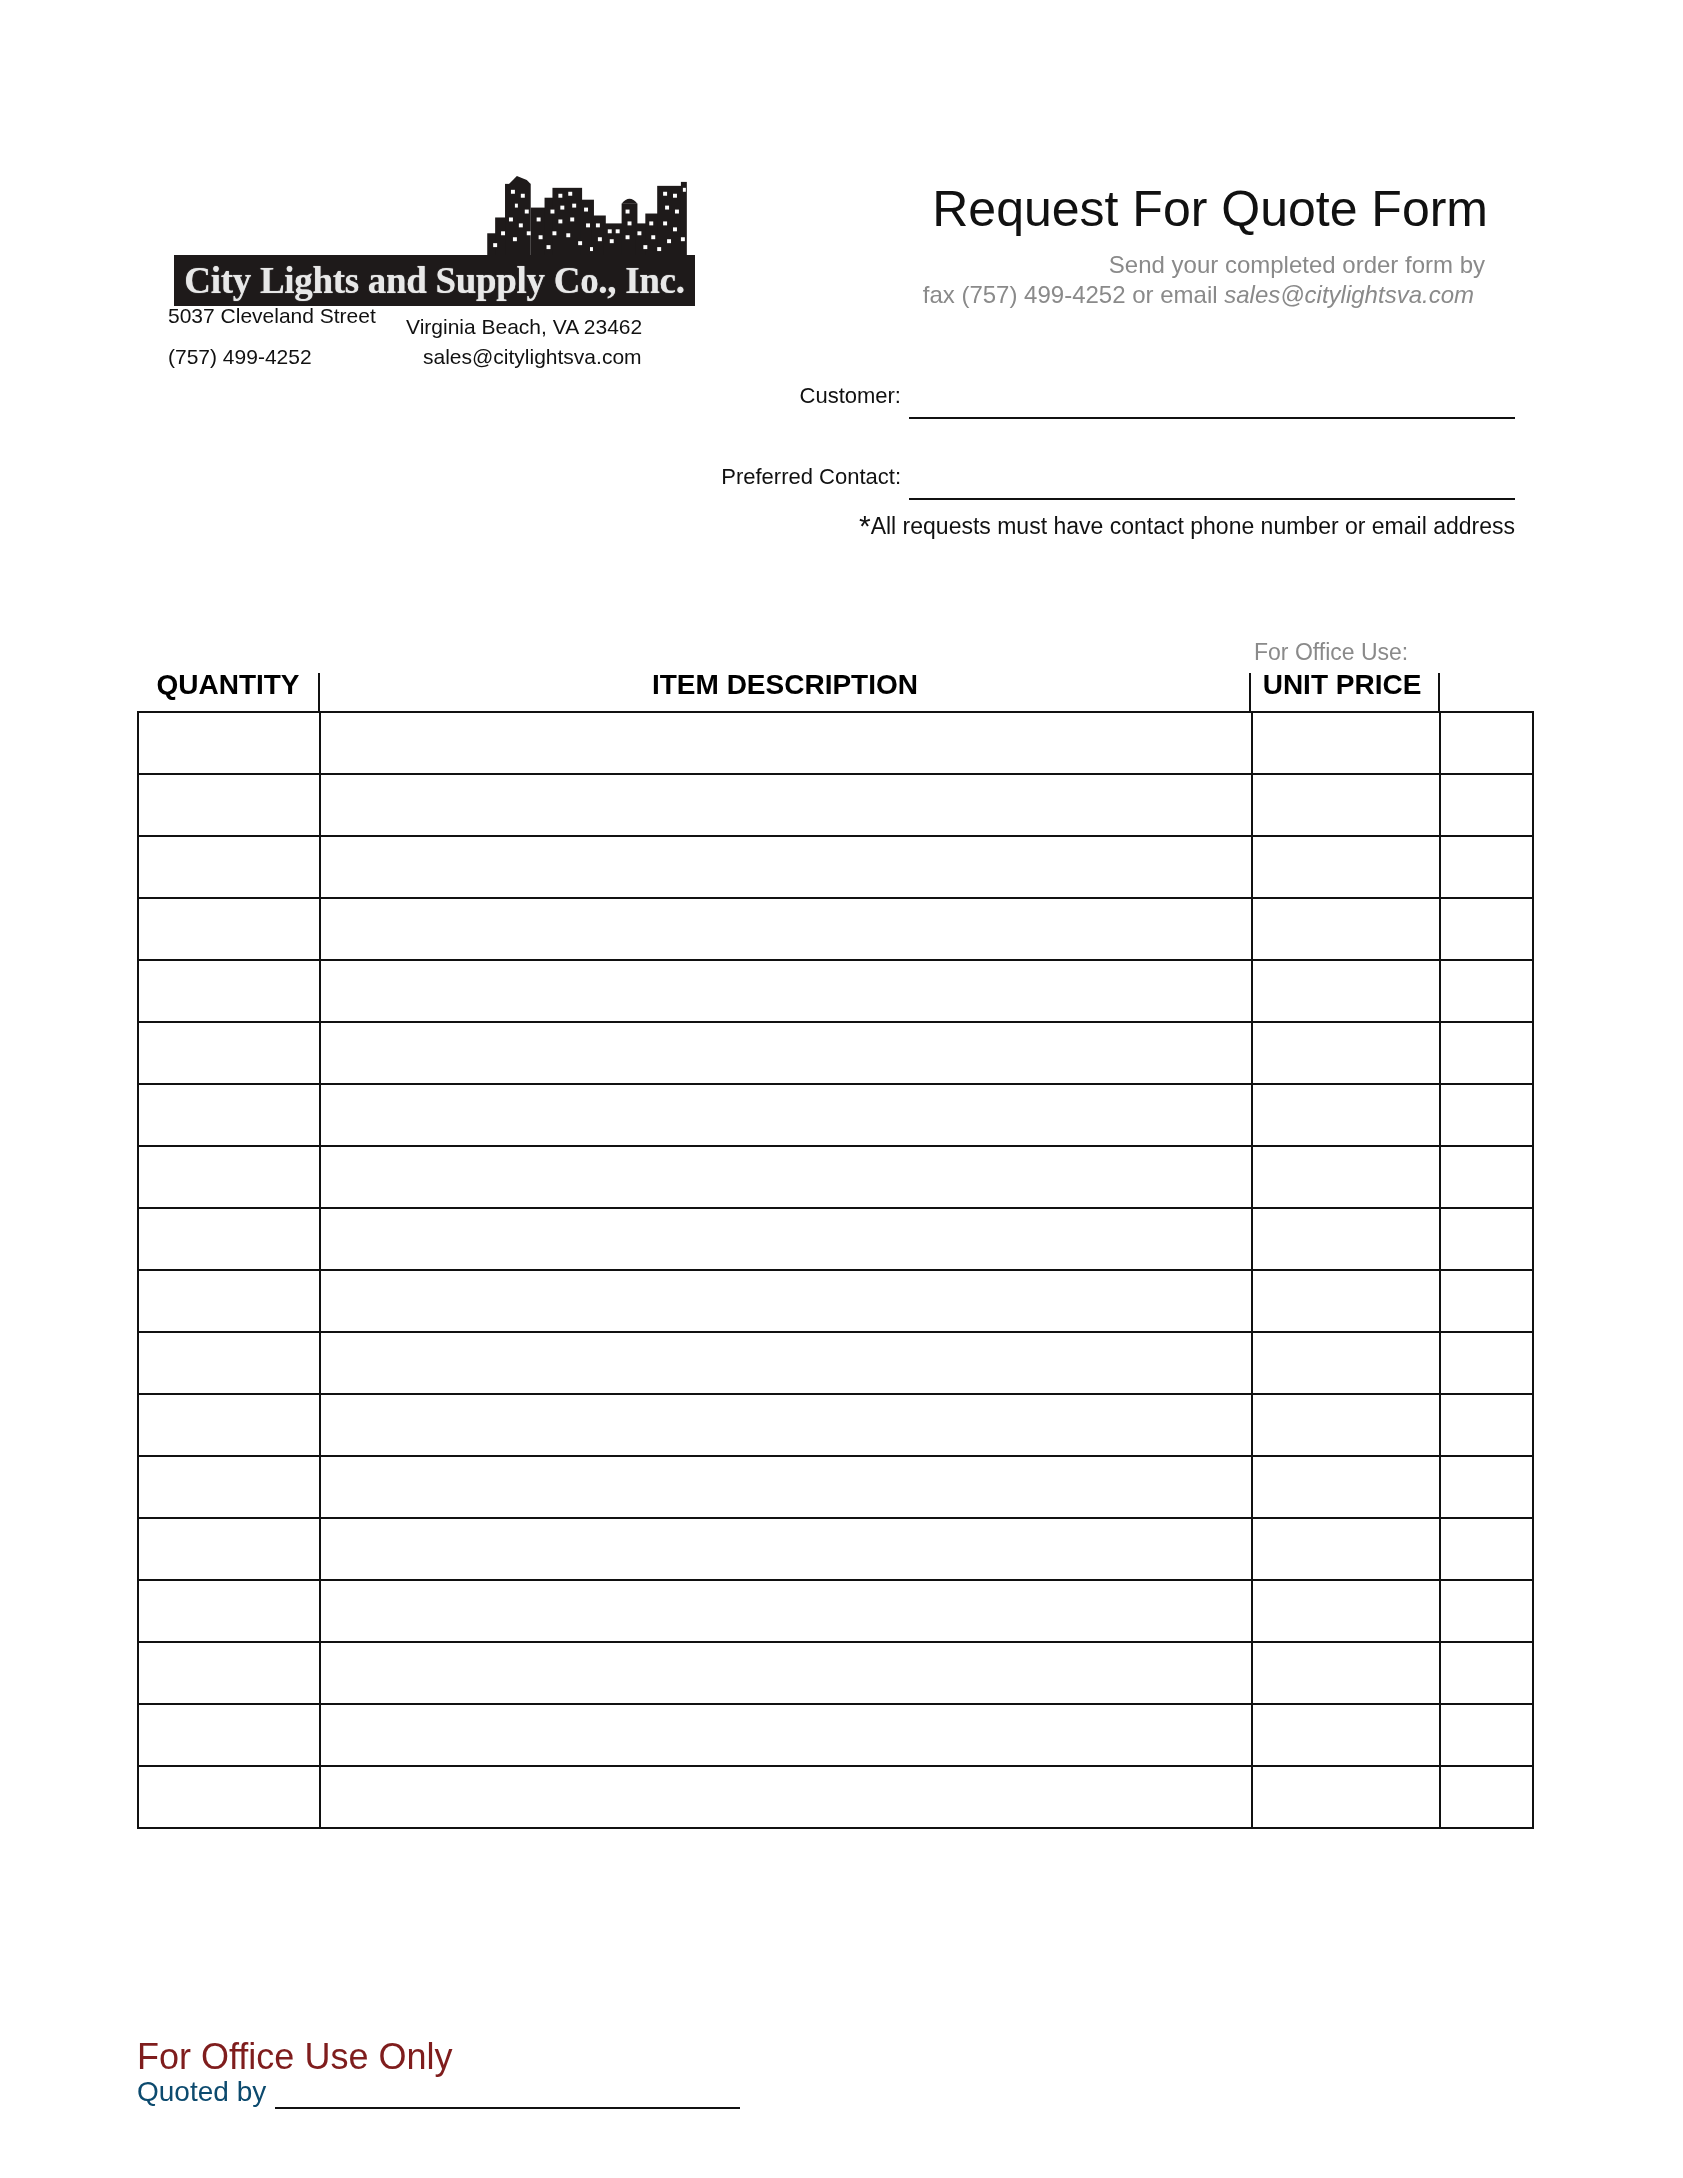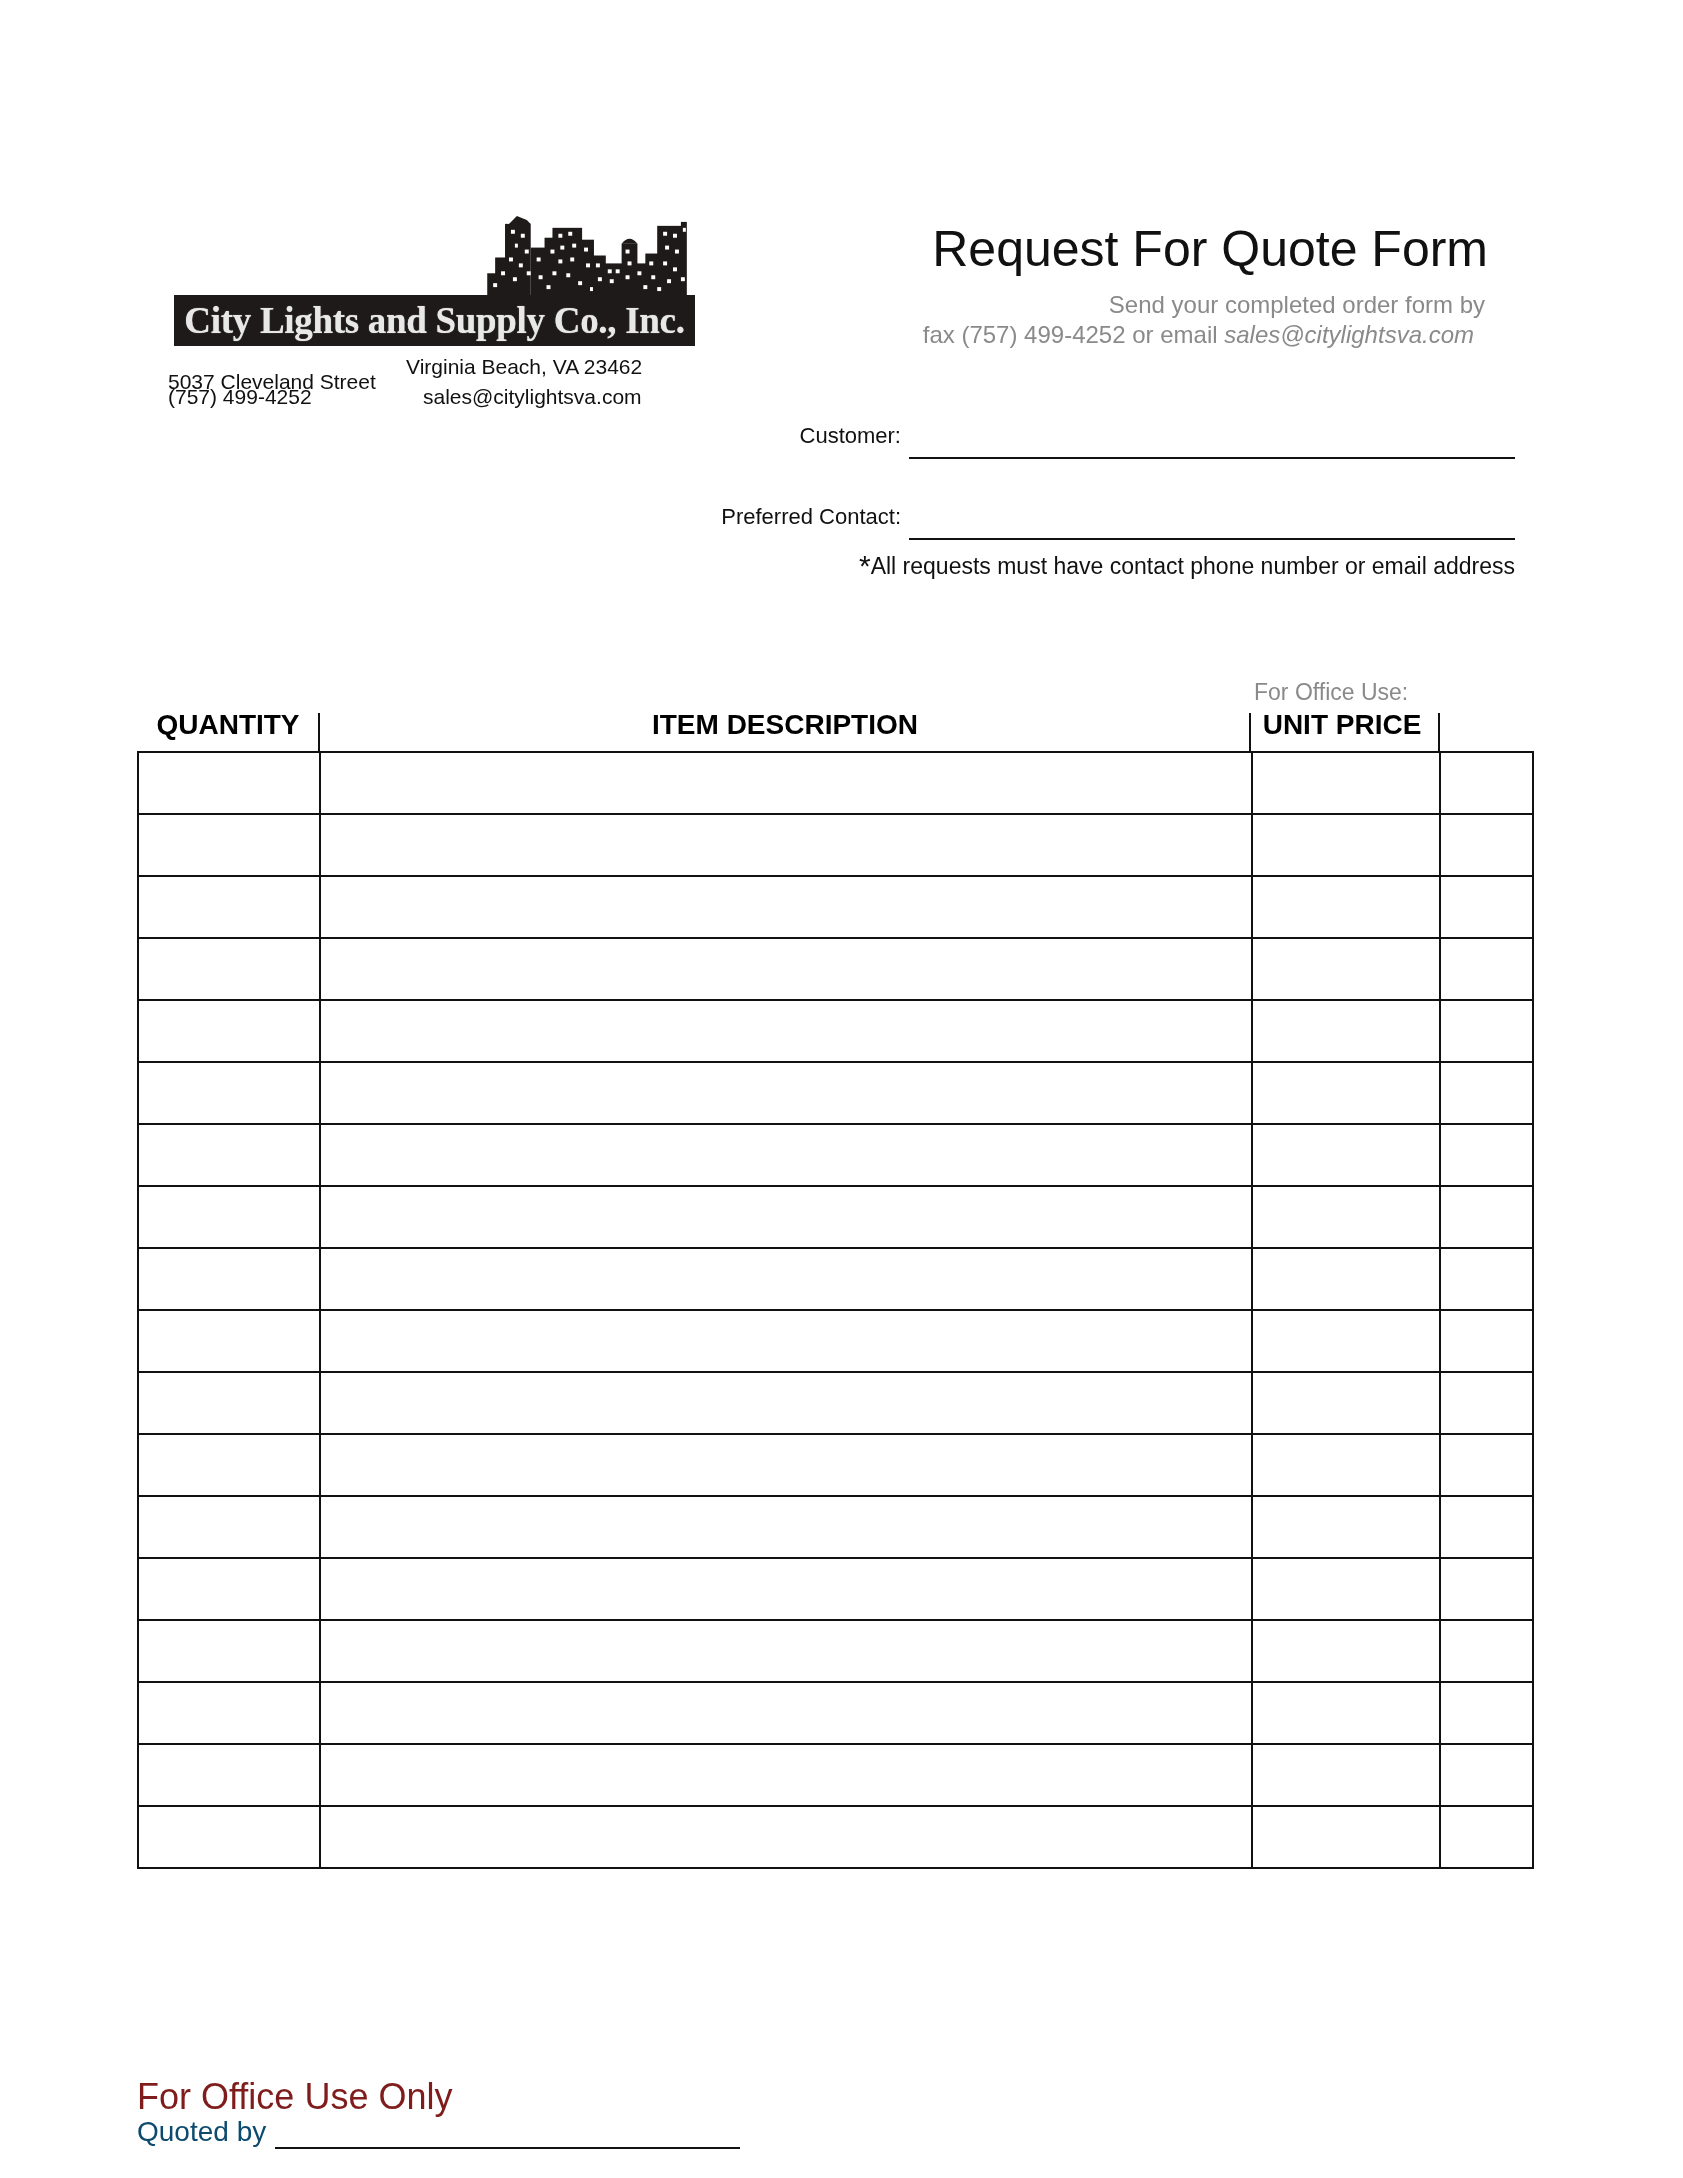--- a/index.html
+++ b/index.html
@@ -1,30 +1,30 @@
 <!DOCTYPE html>
 <html><head>
 <meta charset="utf-8">
 <style>
   html, body { margin:0; padding:0; background:#ffffff; }
   body { width:1683px; height:2178px; position:relative; overflow:hidden;
          font-family:"Liberation Sans", "DejaVu Sans", sans-serif; color:#000; }
-  .abs { position:absolute;margin-top:40px; }
+  .abs { position:absolute; }
 
   
   .logo { left:174px; top:174px; width:521px; height:135px; }
   .logo-skyline { position:absolute; left:313px; top:0; width:206px; height:83px; }
   .logo-bar { position:absolute; left:0; top:81px; width:521px; height:51px; background:#1e1a1a;
               display:flex; align-items:center; justify-content:center; }
   .logo-text { font-family:"Liberation Serif", "DejaVu Serif", serif; font-weight:bold;
                font-size:37px; color:#e8e8e8; letter-spacing:-0.3px; white-space:nowrap;
                text-shadow: 0 0 1px #bbb; }
 
   .addr { font-size:21px; color:#111; white-space:nowrap; }
-  .addr-street { left:168px; top:330px;text-align:center; }
+  .addr-street { left:168px; top:304px;text-align:center; }
   .addr-city { left:406px; top:315px; }
   .addr-phone { left:168px; top:345px; }
   .addr-email { left:423px; top:345px; }
 
   .title { right:195px; top:180px; font-size:50px; color:#111; white-space:nowrap; }
   .send1 { right:198px; top:251px; font-size:24px; color:#8a8a8a; white-space:nowrap; }
   .send2 { right:209px; top:281px; font-size:24px; color:#8a8a8a; white-space:nowrap; }
   .send2 em { font-style:italic; }
 
   .field-label { font-size:22px; color:#111; white-space:nowrap; }

